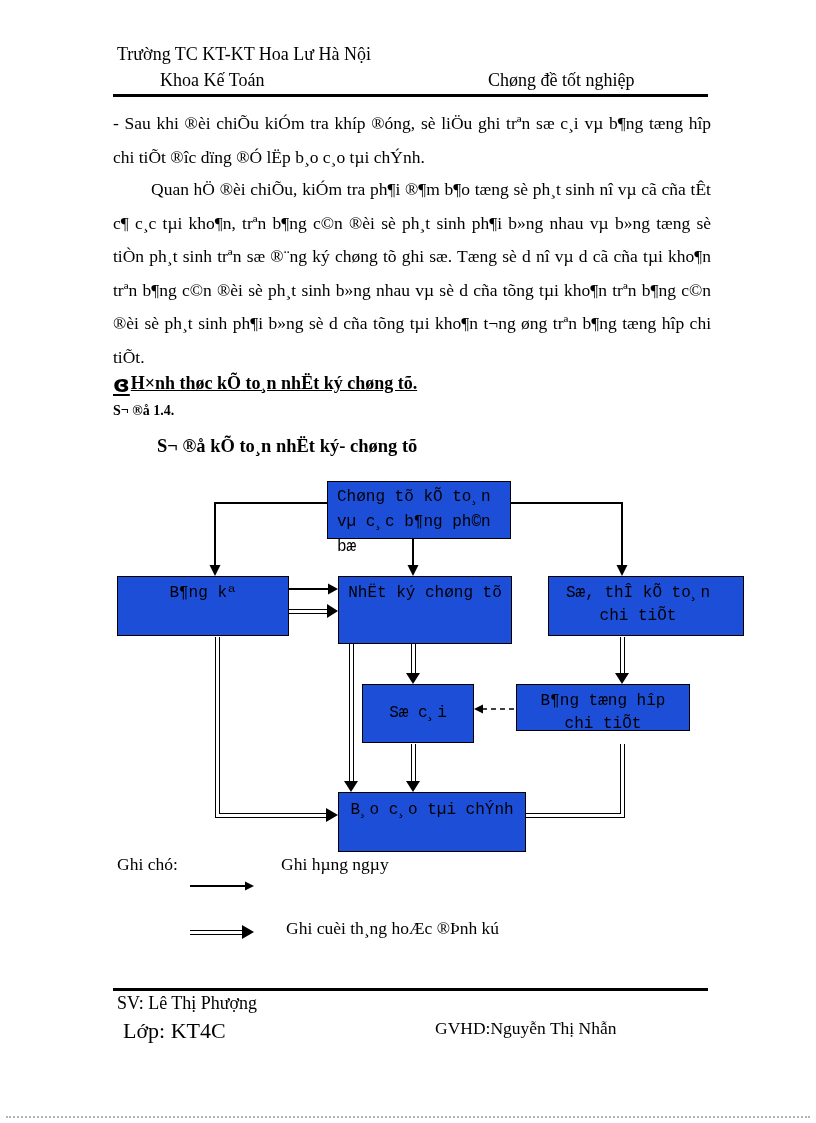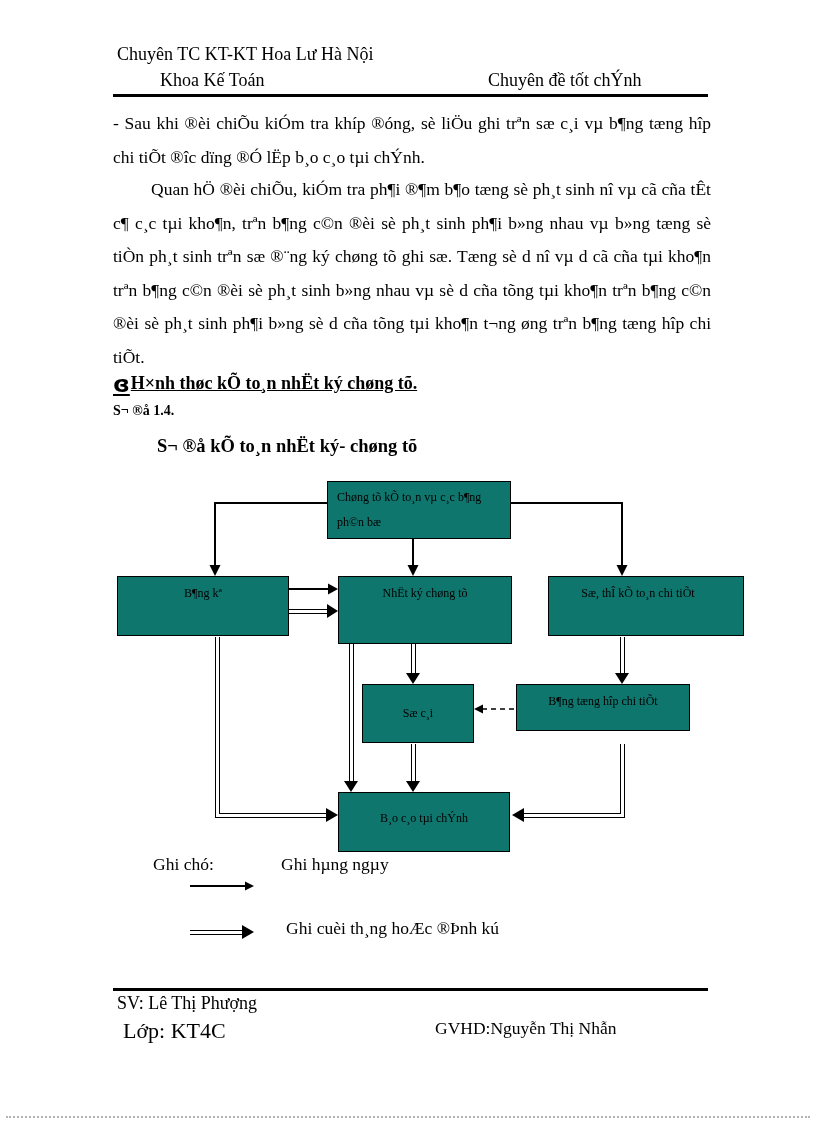--- a/index.html
+++ b/index.html
@@ -23,52 +23,52 @@
   .para{left:113px;width:598px;font-size:17.5px;line-height:33.5px;text-align:justify;}
   .para1{top:107px;}
   .para2{top:173px;text-indent:38px;}
   .heading-line{left:113px;top:371px;font-size:18px;font-weight:bold;text-align:right;}
   .heading-underline{text-decoration:underline;}
   .ornament{font-family:"DejaVu Sans",sans-serif;font-size:23px;vertical-align:-3px;margin-right:1px;text-decoration:underline;}
   .subheading{left:113px;top:403px;font-size:14px;font-weight:bold;}
   .diagram-title{left:157px;top:436px;font-size:18.5px;font-weight:bold;text-align:right;}
 
   
-  .fbox{position:absolute;border:1.5px solid #000;background:#0f766e;font-size:12px;line-height:23px;
-        display:flex;flex-direction:column;align-items:center;text-align:center;padding-top:5px;}
+  .fbox{position:absolute;border:1.5px solid #000;background:#1d4ed8;font-size:16px;line-height:23px;
+        display:flex;flex-direction:column;align-items:center;text-align:center;padding-top:5px;font-family:Liberation Mono, monospace;}
   .box-chungtu{left:327px;top:481px;width:184px;height:58px;align-items:flex-start;text-align:left;padding-left:9px;padding-right:4px;padding-top:3px;line-height:25px;}
   .box-bangke{left:117px;top:576px;width:172px;height:60px;}
   .box-nhatky{left:338px;top:576px;width:174px;height:68px;}
   .box-sothe{left:548px;top:576px;width:196px;height:60px;padding-left:6px;padding-right:22px;}
   .box-socai{left:362px;top:684px;width:112px;height:59px;justify-content:center;padding-top:0;}
   .box-bangtonghop{left:516px;top:684px;width:174px;height:47px;padding-left:6px;padding-right:6px;}
-  .box-baocao{left:338px;top:792px;width:172px;height:60px;padding-top:14px;}
+  .box-baocao{left:338px;top:792px;width:188px;height:60px;padding-top:6px;}
 
   
-  .legend-label{left:117px;top:854px;font-size:17.5px;margin-left:36px;}
+  .legend-label{left:117px;top:854px;font-size:17.5px;}
   .legend-daily{left:281px;top:854px;font-size:17.5px;}
   .legend-periodic{left:286px;top:918px;font-size:17.5px;}
   .ftr-student{left:117px;top:993px;font-size:18px;}
   .ftr-class{left:123px;top:1018px;font-size:22px;}
   .ftr-advisor{left:435px;top:1018px;font-size:17.5px;}
   .bottom-dots{left:6px;top:1116px;width:804px;border-top:2px dotted #b3b3b3;height:0;}
 
   svg.connectors{position:absolute;left:0;top:0;pointer-events:none;}
   .ln{stroke:#000;stroke-width:1.3px;fill:none;shape-rendering:crispEdges;}
   .dbl-out{stroke:#000;stroke-width:5px;fill:none;shape-rendering:crispEdges;}
   .dbl-in{stroke:#fff;stroke-width:3px;fill:none;shape-rendering:crispEdges;}
   .dash{stroke:#000;stroke-width:1.3px;fill:none;stroke-dasharray:5 4;}
   .head{fill:#000;stroke:none;}
 </style>
 </head>
 <body>
 
-<div class="abs hdr-school">Chuyên TC KT-KT Hoa Lư Hà Nội</div>
+<div class="abs hdr-school">Trường TC KT-KT Hoa Lư Hà Nội</div>
 <div class="abs hdr-dept">Khoa Kế Toán</div>
-<div class="abs hdr-right">Chuyên đề tốt chÝnh</div>
+<div class="abs hdr-right">Chøng đề tốt nghiệp</div>
 <div class="abs rule-double hdr-rule"></div>
 
 <div class="abs para para1">- Sau khi ®èi chiÕu kiÓm tra khíp ®óng, sè liÖu ghi trªn sæ c¸i vµ b¶ng tæng hîp chi tiÕt ®îc  dïng ®Ó lËp b¸o c¸o tµi chÝnh.</div>
 <div class="abs para para2">Quan hÖ ®èi chiÕu, kiÓm tra ph¶i ®¶m b¶o tæng sè ph¸t sinh nî vµ cã cña tÊt c¶ c¸c tµi kho¶n, trªn b¶ng c©n ®èi sè ph¸t sinh ph¶i b»ng nhau vµ b»ng tæng sè tiÒn ph¸t sinh trªn sæ ®¨ng ký chøng tõ ghi sæ. Tæng sè d  nî vµ d  cã cña tµi kho¶n trªn b¶ng c©n ®èi sè ph¸t sinh b»ng nhau vµ sè d  cña tõng tµi kho¶n trªn b¶ng c©n ®èi sè ph¸t sinh ph¶i b»ng sè d  cña tõng tµi kho¶n t¬ng  øng trªn b¶ng tæng hîp chi tiÕt.</div>
 <div class="abs heading-line"><span class="ornament">ɞ</span><span class="heading-underline">H×nh thøc kÕ to¸n nhËt ký chøng tõ.</span></div>
 <div class="abs subheading">S¬ ®å 1.4.</div>
 <div class="abs diagram-title">S¬ ®å kÕ to¸n nhËt ký- chøng tõ</div>
 
 <svg class="connectors" width="816" height="1123" viewBox="0 0 816 1123">
 

